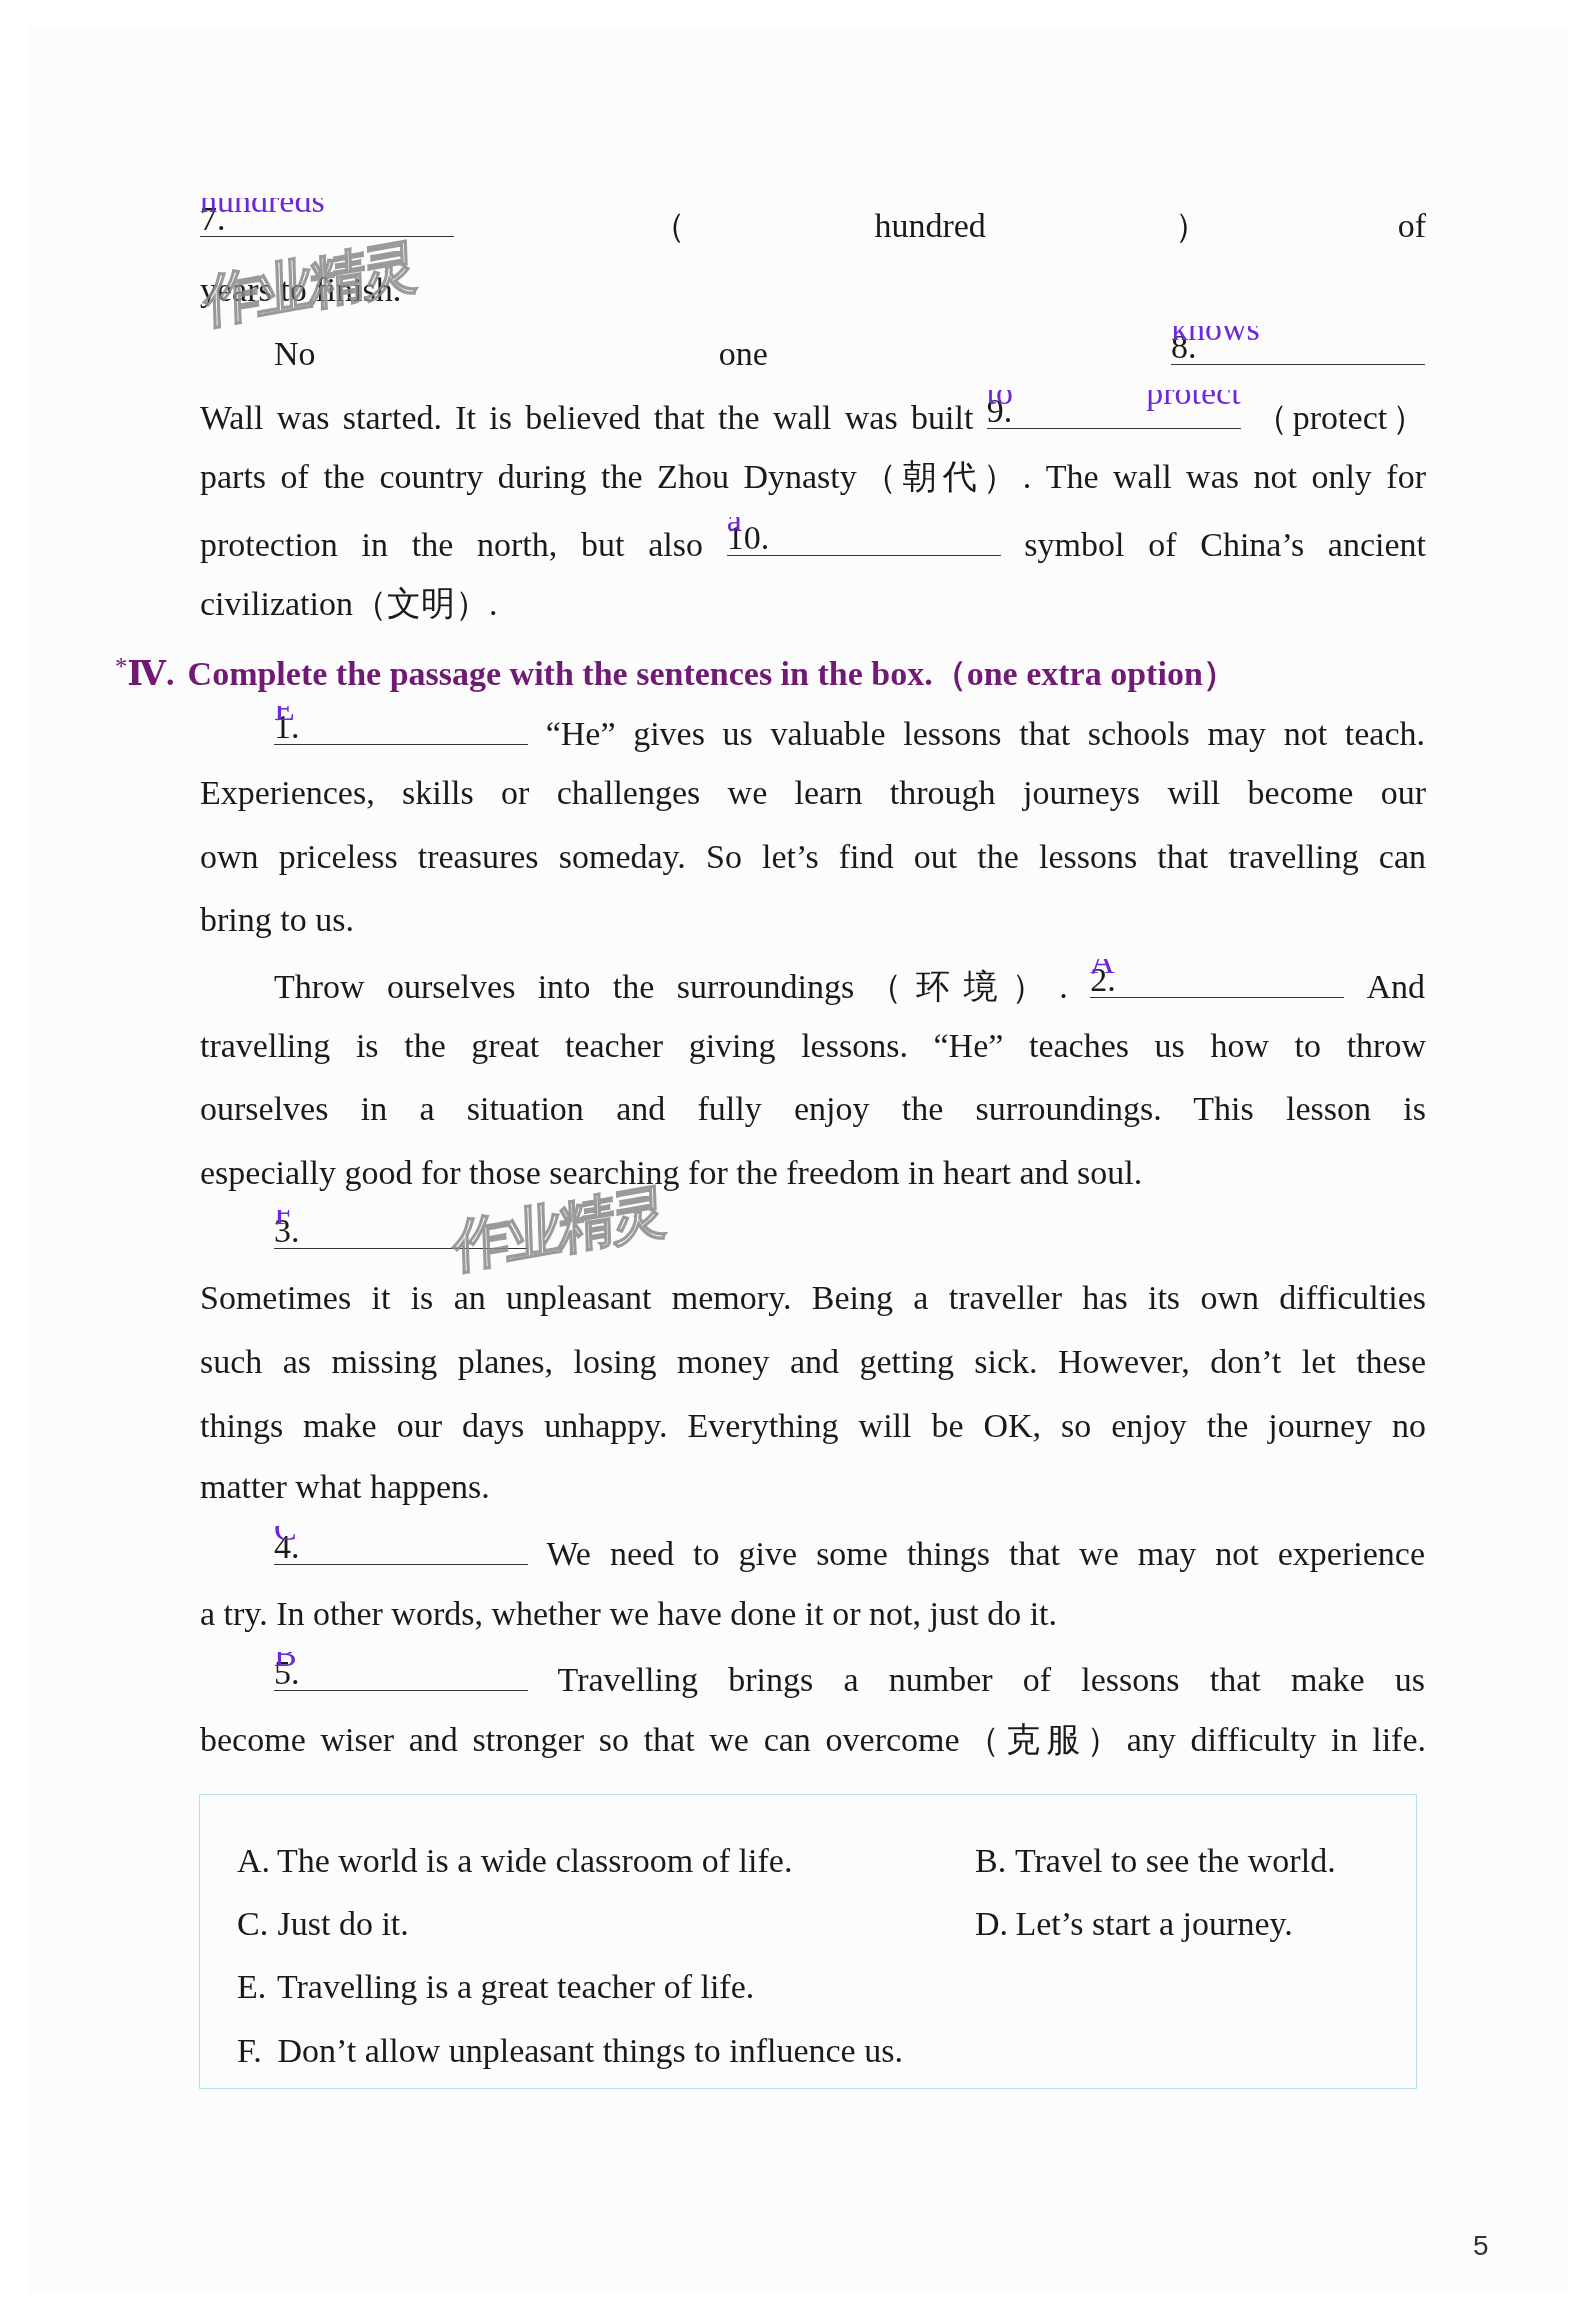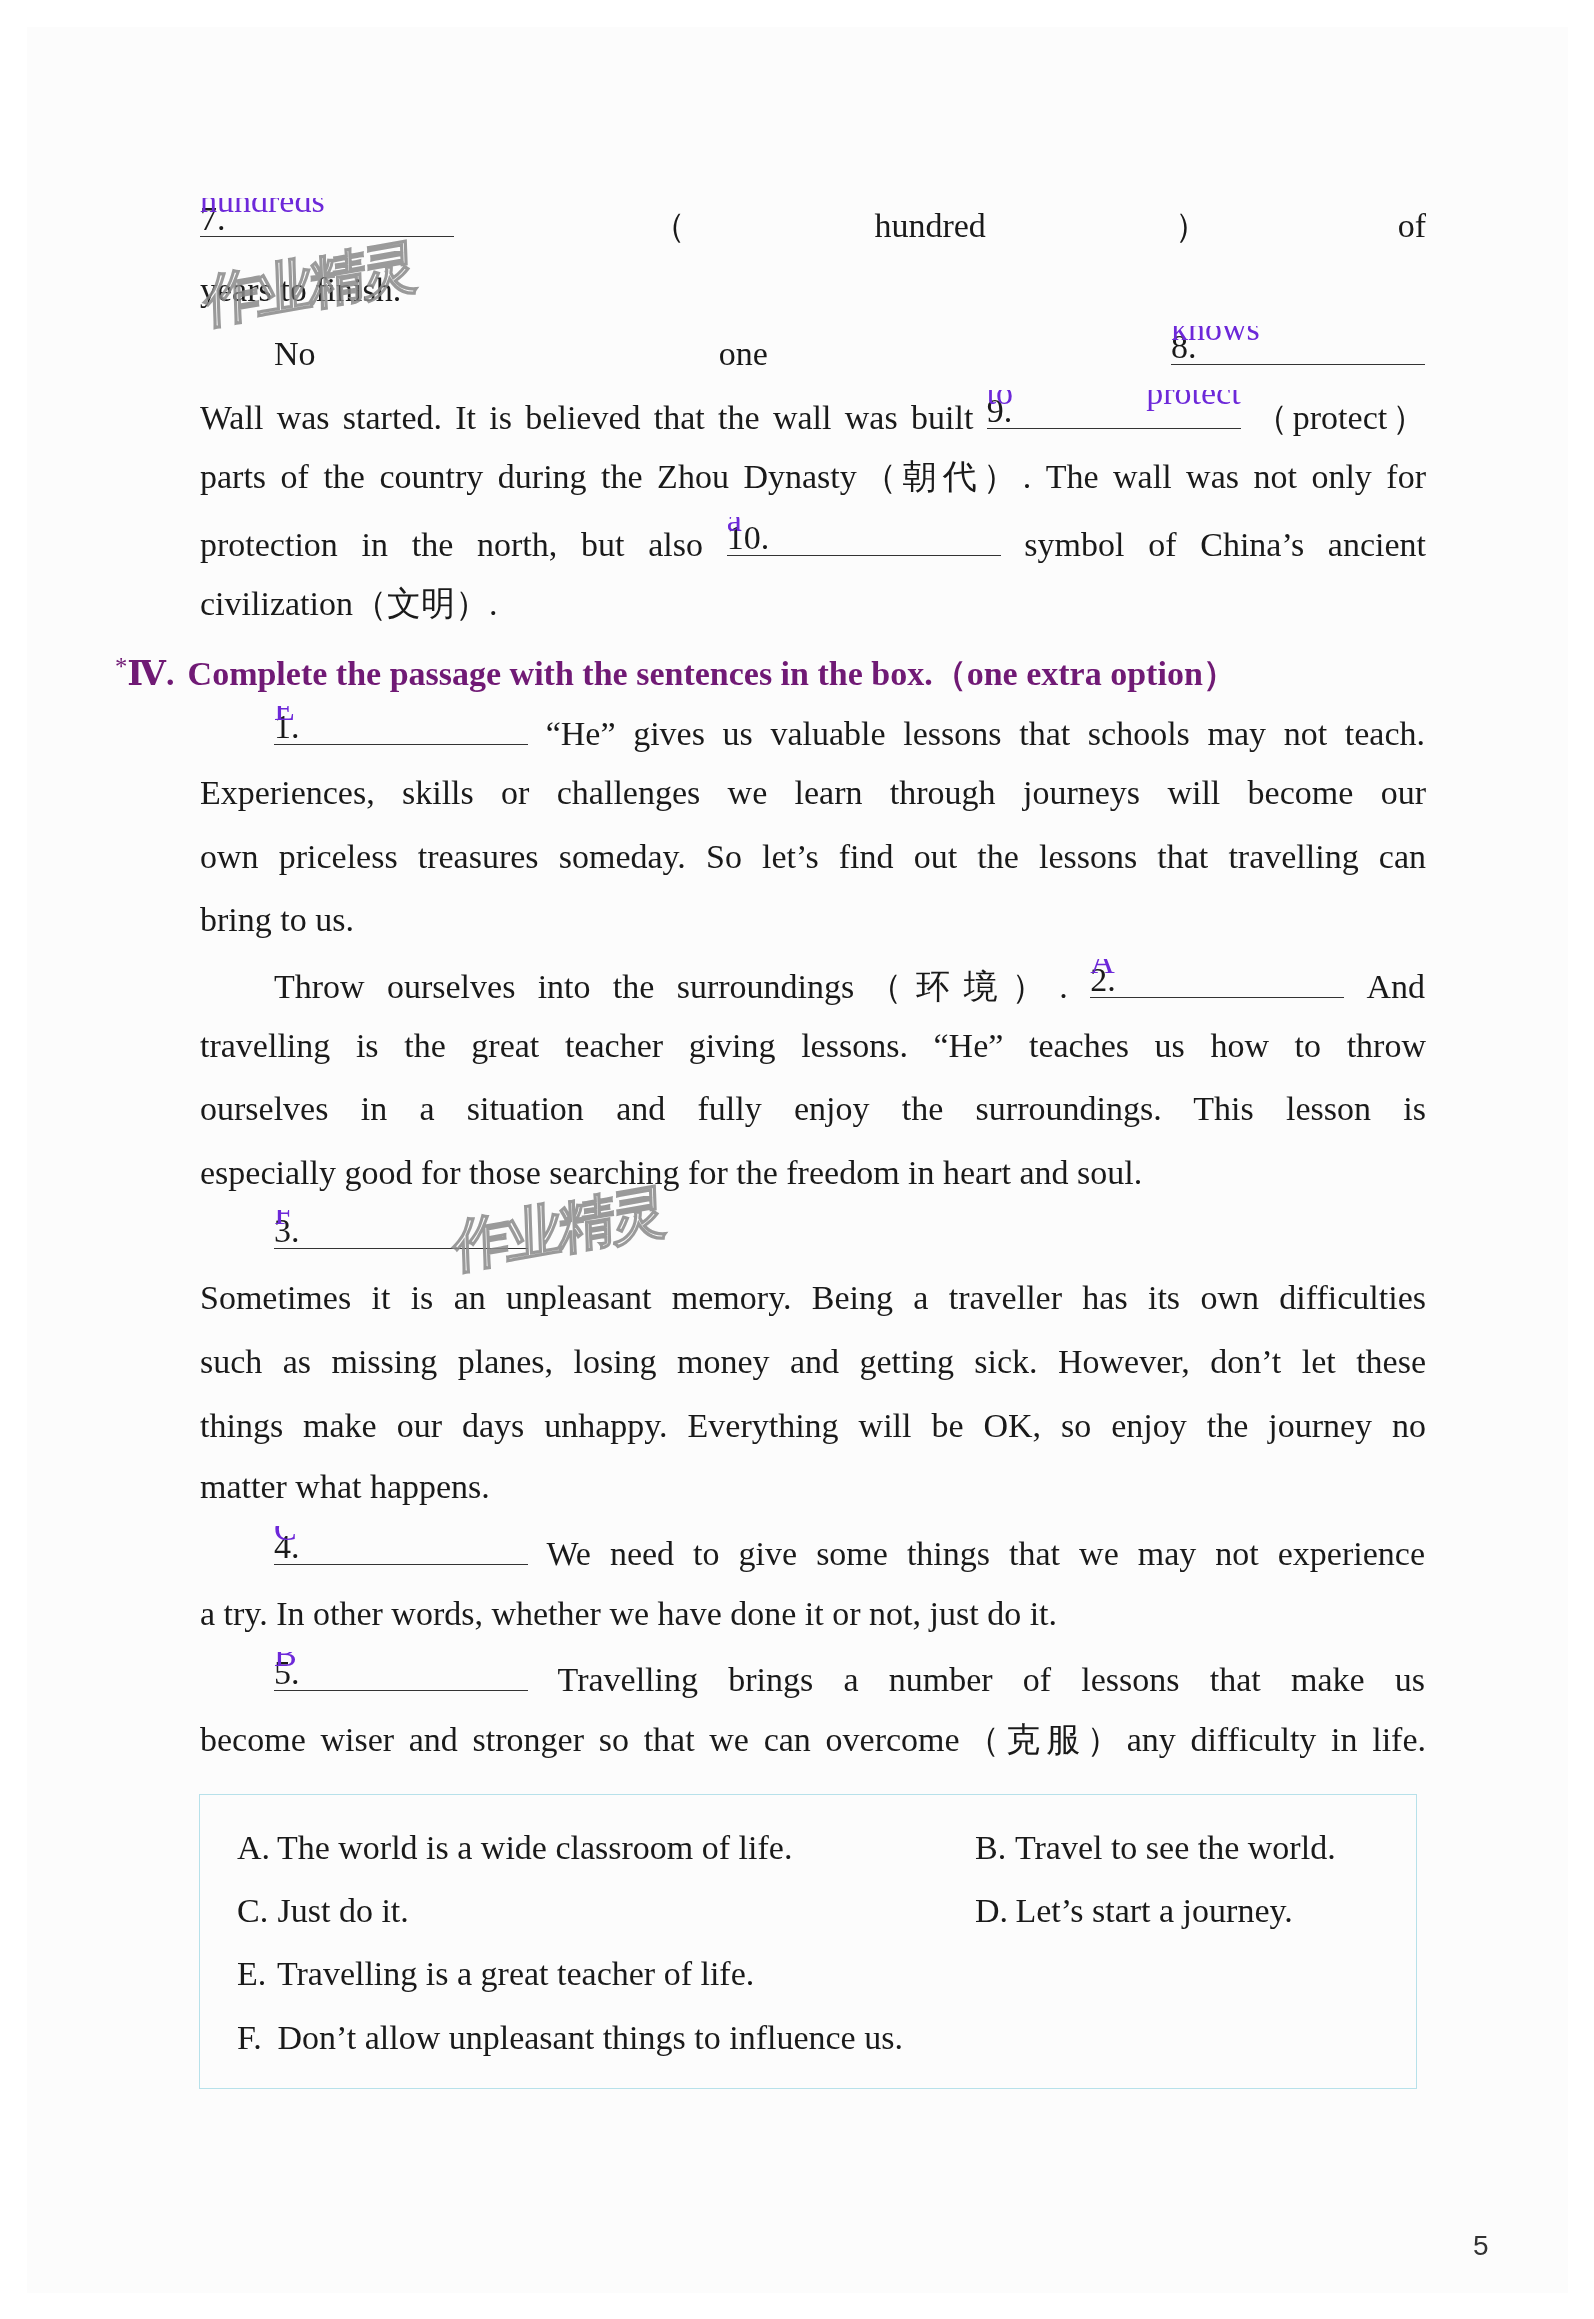--- a/index.html
+++ b/index.html
@@ -10,21 +10,21 @@
           white-space: nowrap; }
   .line.just { text-align: justify; text-align-last: justify; white-space: normal; overflow: hidden; }
   .line.indent { left: 274px; width: 1151px; }
   .blank { display: inline-block; position: relative; border-bottom: 1.4px solid #333; height: 38px; line-height: 47px; vertical-align: baseline; text-indent: 0; }
   .blank .num { position: absolute; left: 0; bottom: -5.7px; font-size: 34px; color: #1a1a1a; }
   .blank .ans { position: absolute; left: 0; right: 0; top: -21px; text-align: center; color: #6d28d9; font-size: 34px; }
   .heading { position: absolute; left: 115px; top: 643px; font-size: 34px; font-weight: bold; color: #701a75; white-space: nowrap; line-height: 47px; }
   .heading .star { font-size: 24.6px; vertical-align: 9.5px; font-weight: normal; }
   .heading .roman { margin-right: 13.2px; }
   .box { position: absolute; left: 199px; top: 1794px; width: 1216px; height: 293px; border: 1.9px solid #b7e1ea; }
-  .opt { position: absolute; font-size: 34px; line-height: 47px; white-space: nowrap; }
+  .opt { position: absolute; font-size: 34px; line-height: 47px; white-space: nowrap; margin-top: 13px; }
   .opt .letter { display: inline-block; width: 32px; }
   .pagenum { position: absolute; left: 1473px; top: 2230px; font-family: "Liberation Sans", sans-serif; font-size: 28px; color: #333; }
   .watermark { position: absolute; font-family: "DejaVu Sans", sans-serif; font-size: 57px; font-weight: bold; color: transparent;
                -webkit-text-stroke: 1.4px #8a8a8a; transform: rotate(-10deg) skewX(-8deg); letter-spacing: -3.8px; opacity: 0.85; white-space: nowrap; }
 </style>
 </head>
 <body>
 
 <div class="page"></div>
 

